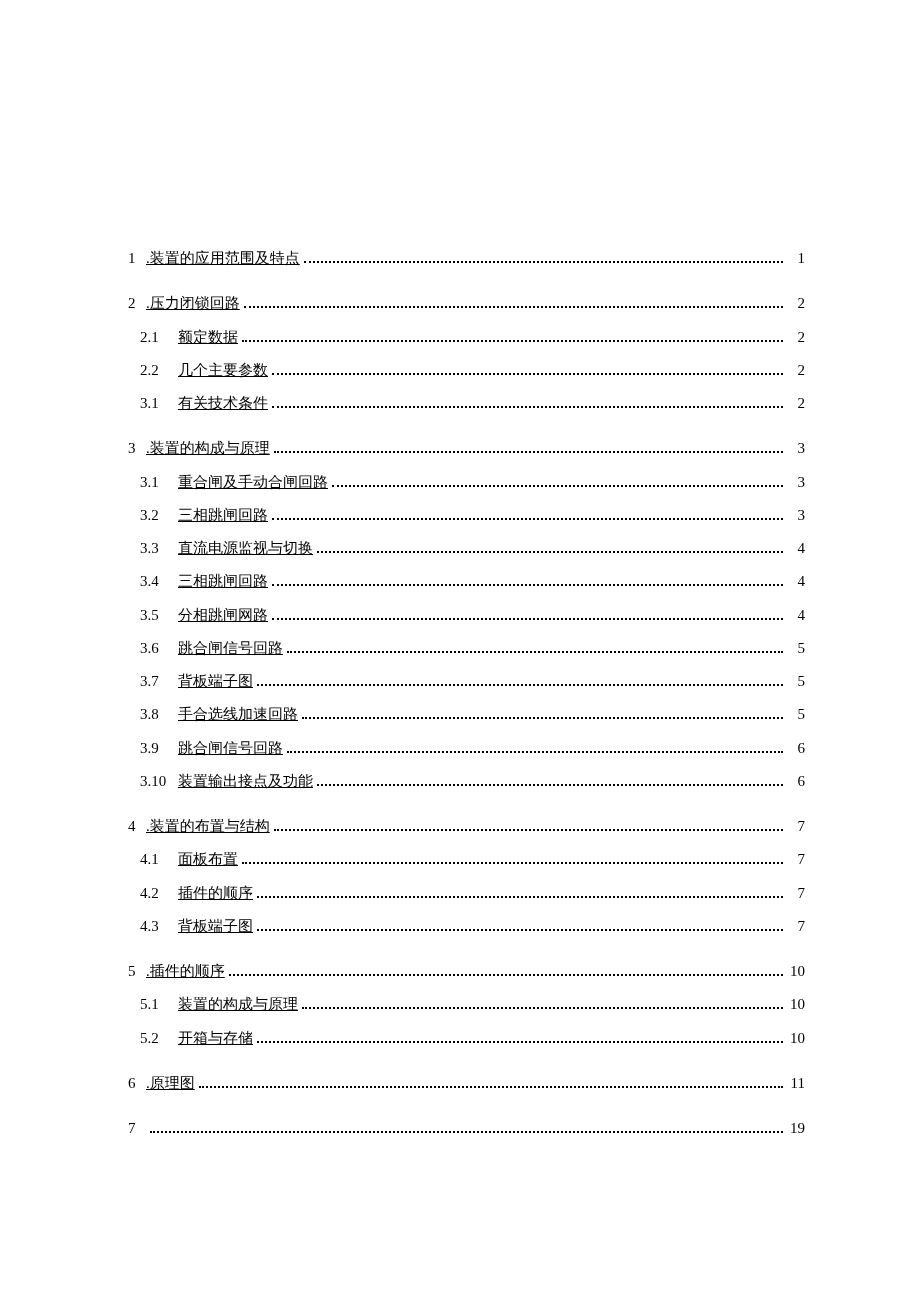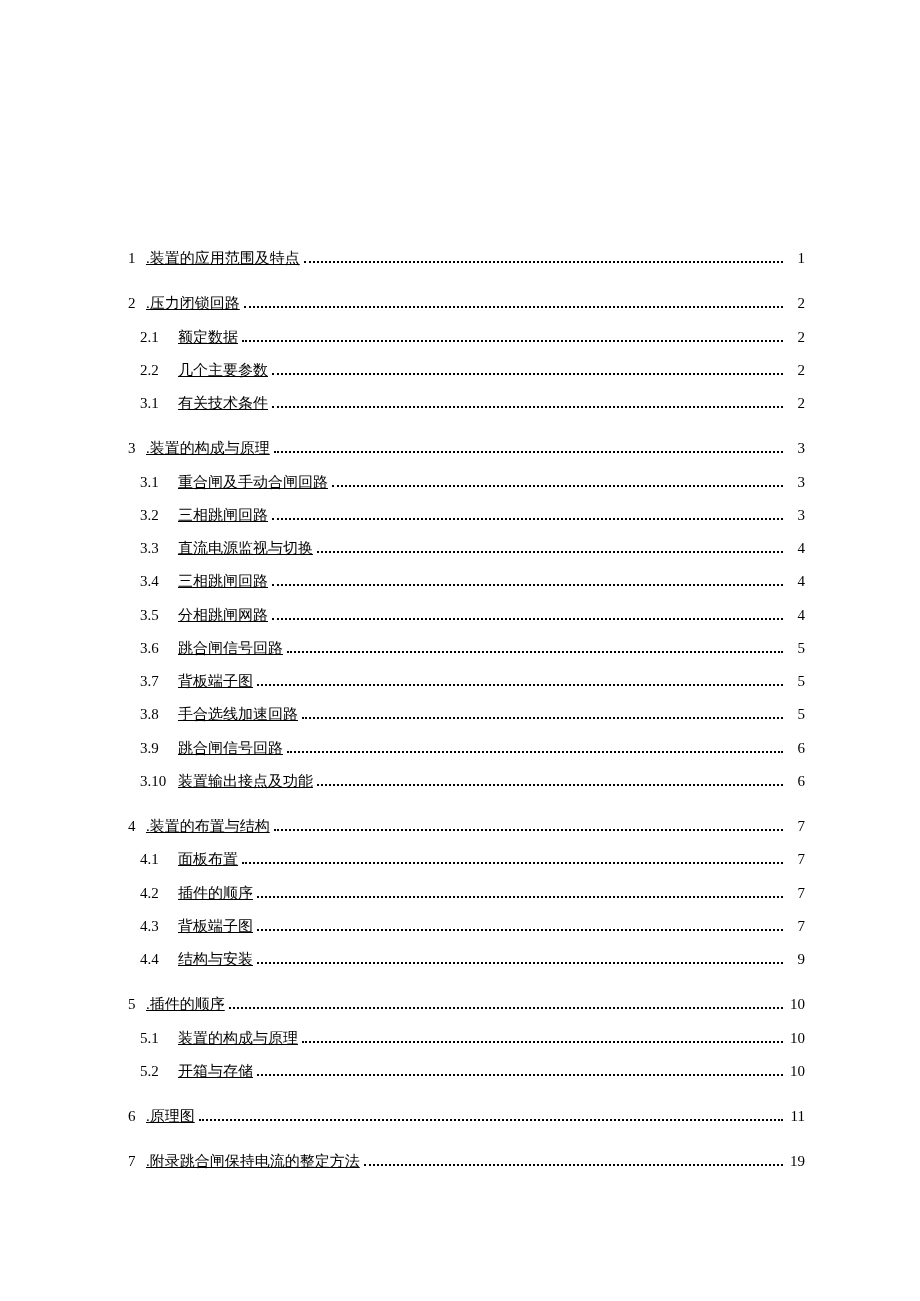--- a/index.html
+++ b/index.html
@@ -182,26 +182,20 @@
       <span class="title">插件的顺序</span>
       <span class="leader"></span>
       <span class="page-no">7</span>
     </div>
     <div class="toc-row sub">
       <span class="subnum">4.3</span>
       <span class="title">背板端子图</span>
       <span class="leader"></span>
       <span class="page-no">7</span>
     </div>
-    <div class="toc-row sub">
-      <span class="subnum">4.4</span>
-      <span class="title">结构与安装</span>
-      <span class="leader"></span>
-      <span class="page-no">9</span>
-    </div>
 
     <div class="toc-row top">
       <span class="num">5</span>
       <span class="title">.插件的顺序</span>
       <span class="leader"></span>
       <span class="page-no">10</span>
     </div>
     <div class="toc-row sub">
       <span class="subnum">5.1</span>
       <span class="title">装置的构成与原理</span>
@@ -217,19 +211,18 @@
 
     <div class="toc-row top">
       <span class="num">6</span>
       <span class="title">.原理图</span>
       <span class="leader"></span>
       <span class="page-no">11</span>
     </div>
 
     <div class="toc-row top">
       <span class="num">7</span>
-      <span class="title">.附录跳合闸保持电流的整定方法</span>
       <span class="leader"></span>
       <span class="page-no">19</span>
     </div>
 
   </div>
 </div>
 
 </body></html>

